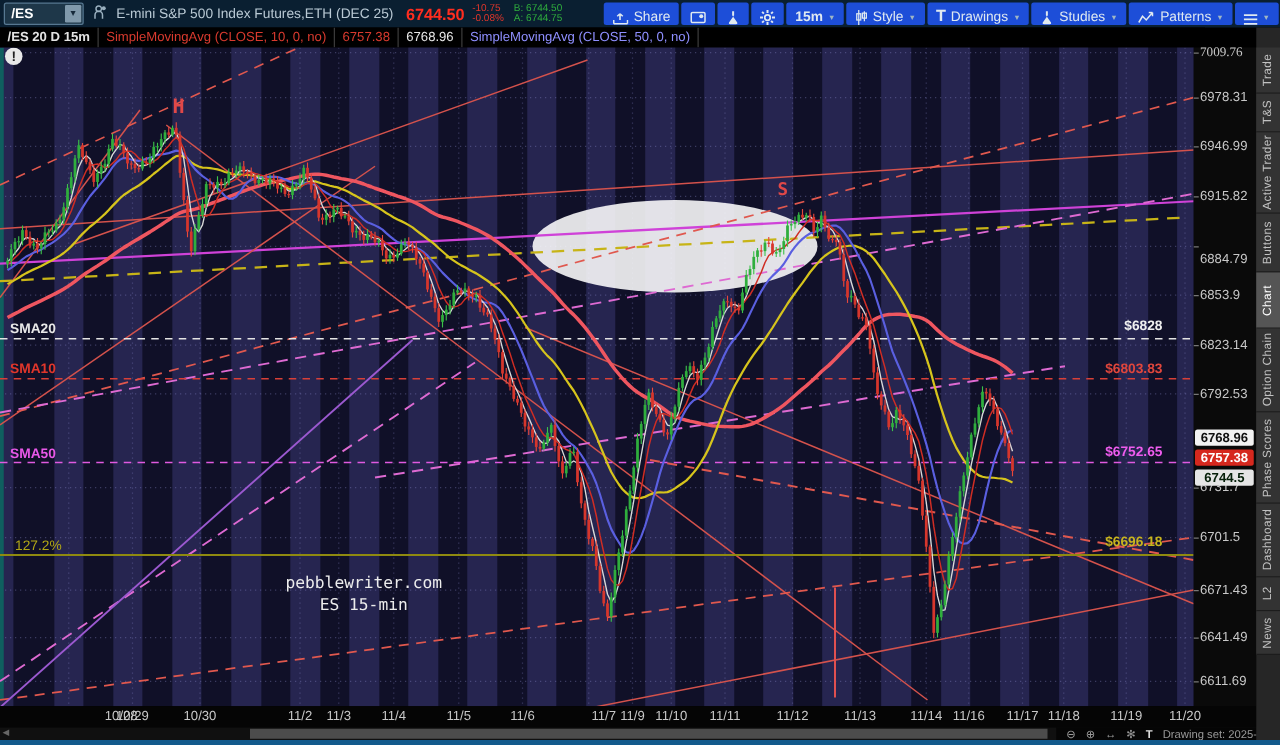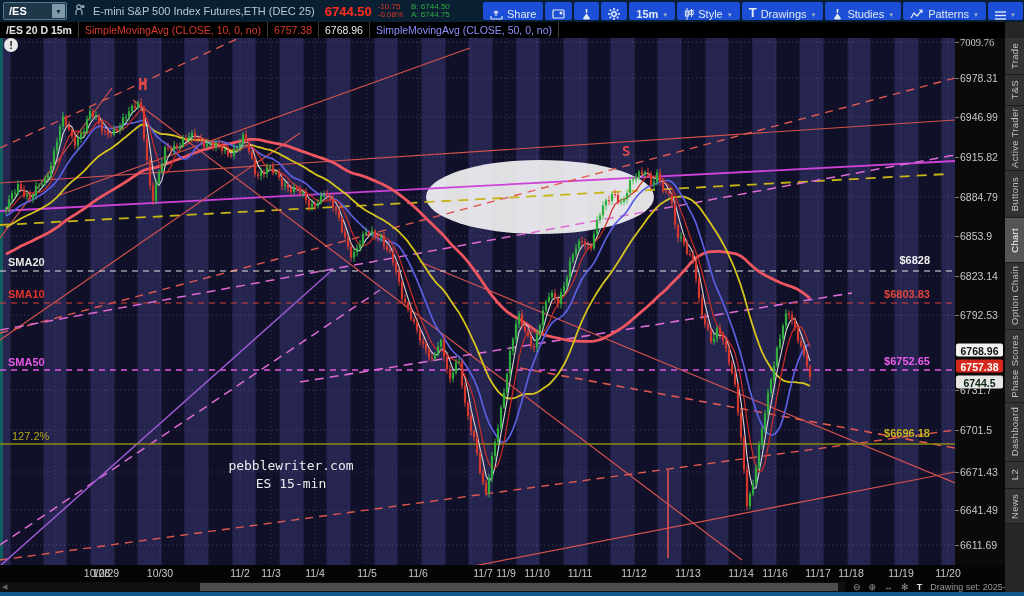--- a/index.html
+++ b/index.html
@@ -813,21 +813,21 @@
 
 <div class="paxis" id="paxis">
     <div class="plabel" style="top: 4px; font-family: Liberation Serif, serif;">7009.76</div>
     <div class="ptick" style="top: 4px;"></div>
     <div class="plabel" style="top: 40px;">6978.31</div>
     <div class="ptick" style="top: 40px;"></div>
     <div class="plabel" style="top: 79px;">6946.99</div>
     <div class="ptick" style="top: 79px;"></div>
     <div class="plabel" style="top: 119px;">6915.82</div>
     <div class="ptick" style="top: 119px;"></div>
-    <div class="plabel" style="top: 159px; text-align: center;">6884.79</div>
+    <div class="plabel" style="top: 169px; text-align: center;">6884.79</div>
     <div class="ptick" style="top: 159px;"></div>
     <div class="plabel" style="top: 198px;">6853.9</div>
     <div class="ptick" style="top: 198px;"></div>
     <div class="plabel" style="top: 238px;">6823.14</div>
     <div class="ptick" style="top: 238px;"></div>
     <div class="plabel" style="top: 277px;">6792.53</div>
     <div class="ptick" style="top: 277px;"></div>
     <div class="plabel" style="top: 352px;">6731.7</div>
     <div class="ptick" style="top: 352px;"></div>
     <div class="plabel" style="top: 392px;">6701.5</div>

